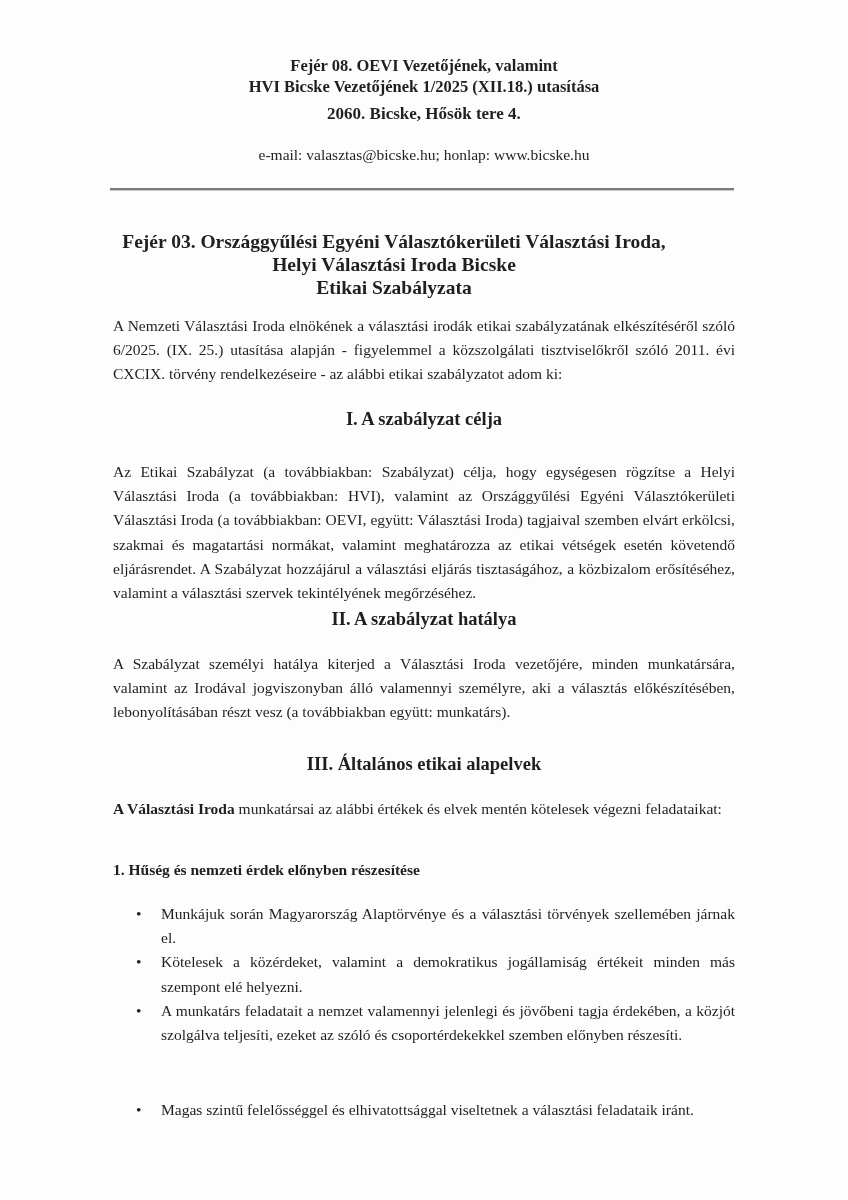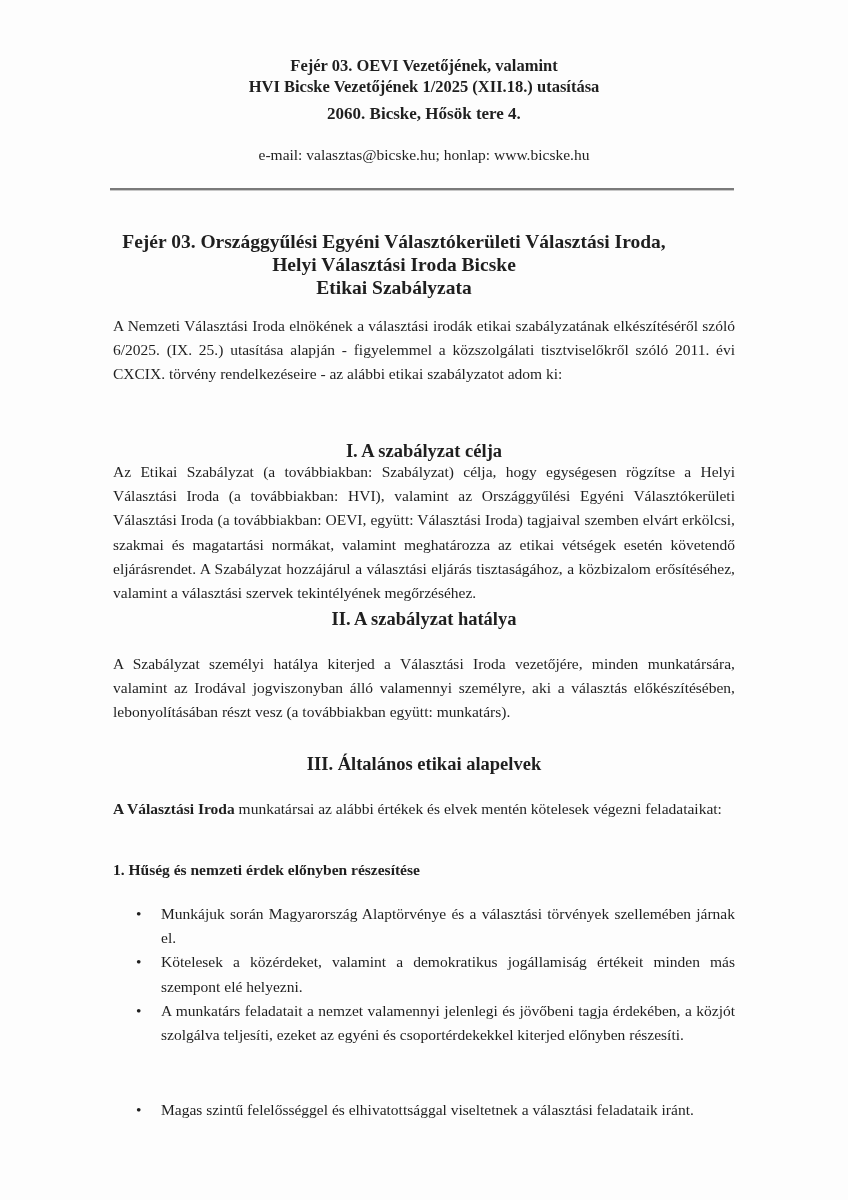--- a/index.html
+++ b/index.html
@@ -23,48 +23,48 @@
   ul.bul li { position: relative; padding-left: 48px; text-align: justify; }
   ul.bul li .dot { position: absolute; left: 23px; top: 0; }
   b { font-weight: bold; }
 </style>
 </head>
 <body>
 
 <div class="page">
 
   <div class="hdr hdr-title">
-    <div>Fejér 03. OEVI Vezetőjének, valamint</div>
+    <div>Fejér 08. OEVI Vezetőjének, valamint</div>
     <div>HVI Bicske Vezetőjének 1/2025 (XII.18.) utasítása</div>
   </div>
   <div class="hdr hdr-addr">2060. Bicske, Hősök tere 4.</div>
   <div class="hdr hdr-contact">e-mail: valasztas@bicske.hu; honlap: www.bicske.hu</div>
   <div class="rule"></div>
 
   <div class="doc-title">
     <div>Fejér 03. Országgyűlési Egyéni Választókerületi Választási Iroda,</div>
     <div>Helyi Választási Iroda Bicske</div>
     <div>Etikai Szabályzata</div>
   </div>
 
   <p class="para para-last" style="top:314px; margin:0;">A Nemzeti Választási Iroda elnökének a választási irodák etikai szabályzatának elkészítéséről szóló 6/2025. (IX. 25.) utasítása alapján - figyelemmel a közszolgálati tisztviselőkről szóló 2011. évi CXCIX. törvény rendelkezéseire - az alábbi etikai szabályzatot adom ki:</p>
 
-  <div class="sec-head" style="top:440px;">I. A szabályzat célja</div>
+  <div class="sec-head" style="top:408px;">I. A szabályzat célja</div>
   <p class="para para-last" style="top:460px; margin:0;">Az Etikai Szabályzat (a továbbiakban: Szabályzat) célja, hogy egységesen rögzítse a Helyi Választási Iroda (a továbbiakban: HVI), valamint az Országgyűlési Egyéni Választókerületi Választási Iroda (a továbbiakban: OEVI, együtt: Választási Iroda) tagjaival szemben elvárt erkölcsi, szakmai és magatartási normákat, valamint meghatározza az etikai vétségek esetén követendő eljárásrendet. A Szabályzat hozzájárul a választási eljárás tisztaságához, a közbizalom erősítéséhez, valamint a választási szervek tekintélyének megőrzéséhez.</p>
 
   <div class="sec-head" style="top:608px;">II. A szabályzat hatálya</div>
   <p class="para para-last" style="top:652px; margin:0;">A Szabályzat személyi hatálya kiterjed a Választási Iroda vezetőjére, minden munkatársára, valamint az Irodával jogviszonyban álló valamennyi személyre, aki a választás előkészítésében, lebonyolításában részt vesz (a továbbiakban együtt: munkatárs).</p>
 
   <div class="sec-head" style="top:753px;">III. Általános etikai alapelvek</div>
   <p class="para para-last" style="top:797px; margin:0;"><b>A Választási Iroda</b><span> munkatársai az alábbi értékek és elvek mentén kötelesek végezni feladataikat:</span></p>
 
   <div class="sub-head" style="top:860px;text-align:center;">1. Hűség és nemzeti érdek előnyben részesítése</div>
   <ul class="bul" style="top:902px;">
     <li><span class="dot">•</span><span>Munkájuk során Magyarország Alaptörvénye és a választási törvények szellemében járnak el.</span></li>
     <li><span class="dot">•</span><span>Kötelesek a közérdeket, valamint a demokratikus jogállamiság értékeit minden más szempont elé helyezni.</span></li>
-    <li><span class="dot">•</span><span>A munkatárs feladatait a nemzet valamennyi jelenlegi és jövőbeni tagja érdekében, a közjót szolgálva teljesíti, ezeket az egyéni és csoportérdekekkel kiterjed előnyben részesíti.</span></li>
+    <li><span class="dot">•</span><span>A munkatárs feladatait a nemzet valamennyi jelenlegi és jövőbeni tagja érdekében, a közjót szolgálva teljesíti, ezeket az szóló és csoportérdekekkel szemben előnyben részesíti.</span></li>
   </ul>
 
   <ul class="bul" style="top:1098px;">
     <li><span class="dot">•</span><span>Magas szintű felelősséggel és elhivatottsággal viseltetnek a választási feladataik iránt.</span></li>
   </ul>
 
 </div>
 
 </body></html>

